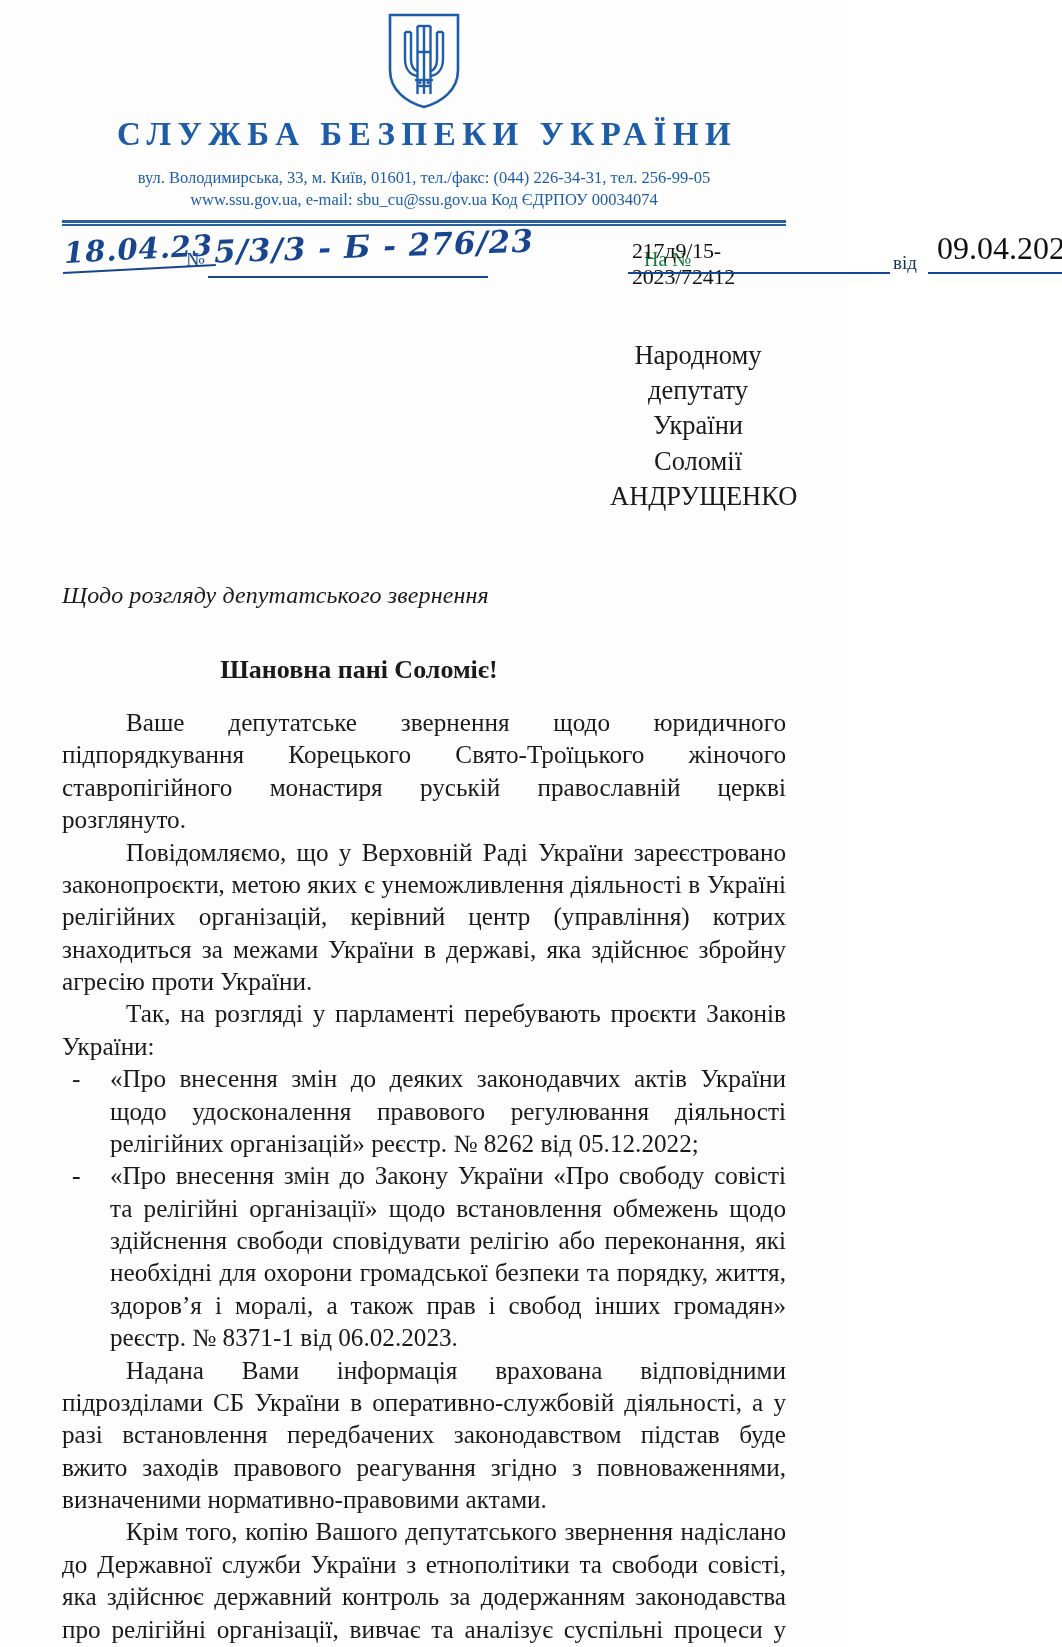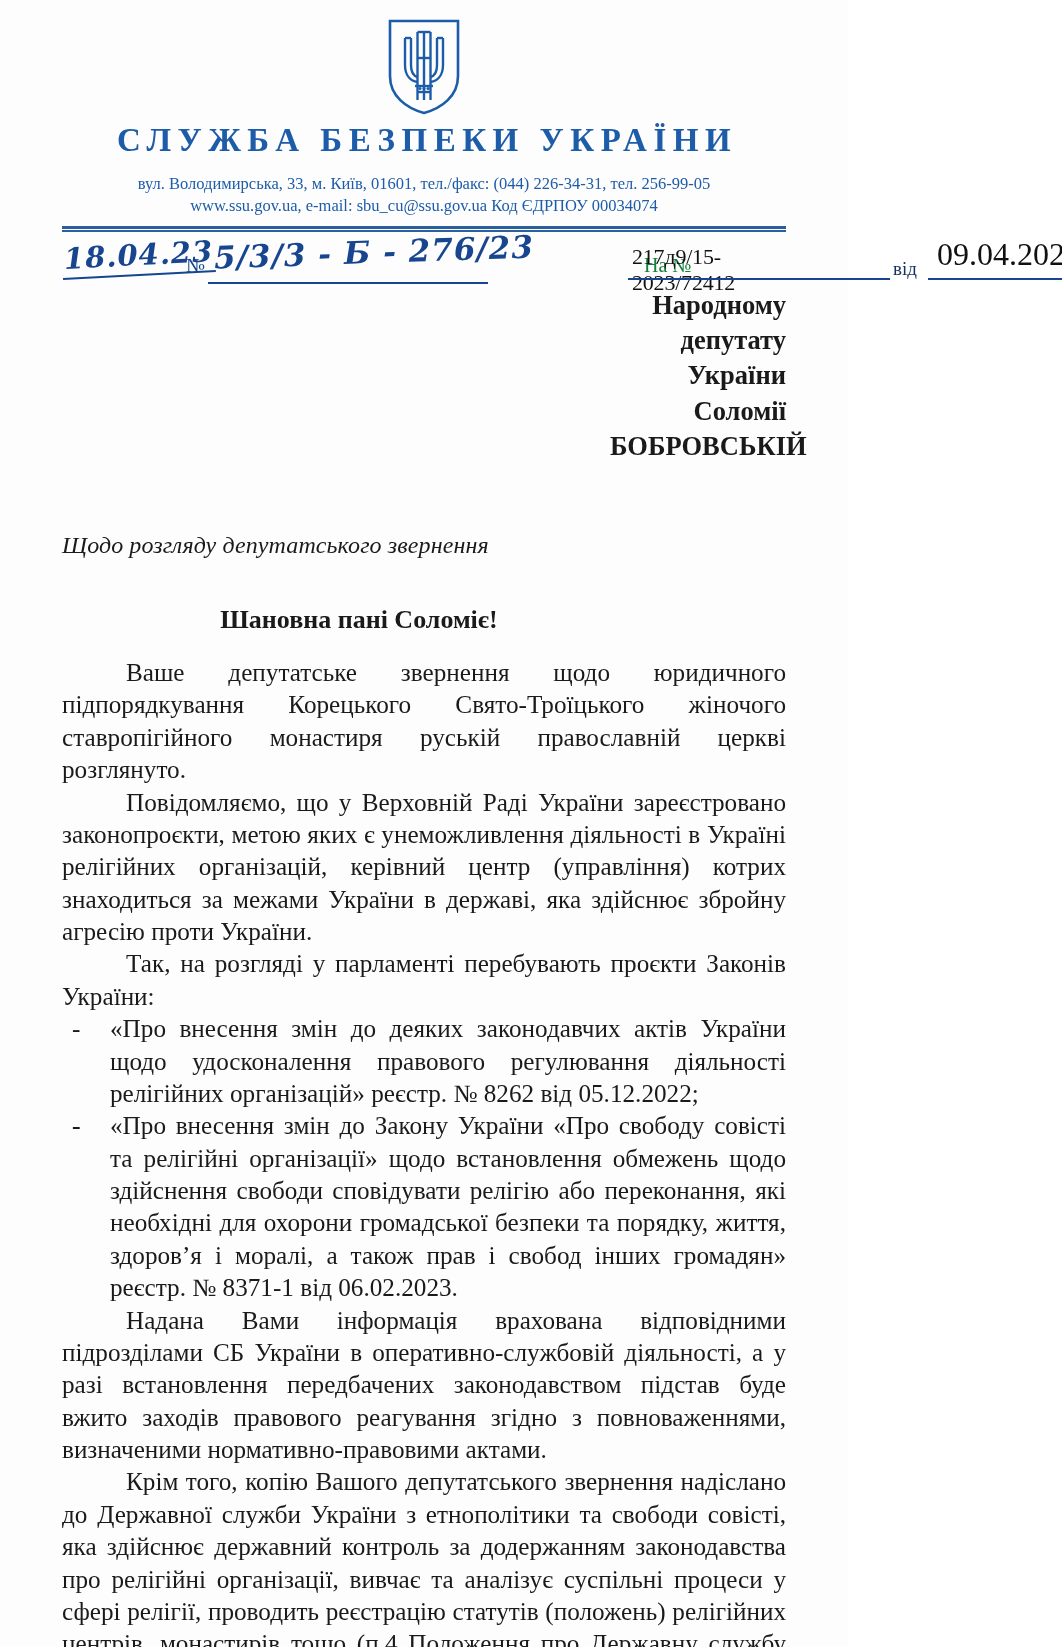--- a/index.html
+++ b/index.html
@@ -14,21 +14,21 @@
     color: #1a1a1a;
     position: relative;
     overflow: hidden;
   }
   .page {
     position: relative;
     width: 848px;
     height: 1647px;
     background: #fdfdfd;
     box-sizing: border-box;
-    padding: 6px 62px;
+    padding: 0 62px;
   }
 
   
   .letterhead {
     text-align: center;
     padding-top: 12px;
   }
   .emblem {
     display: block;
     margin: 0 auto;
@@ -143,23 +143,24 @@
   .vid-underline {
     position: absolute;
     left: 866px;
     top: 46px;
     width: 134px;
     border-bottom: 2px solid #17458f;
   }
 
   
   .addressee {
-    text-align: right;
+    margin-top: 56px;
+    text-align: center;
     padding-left: 548px;
-    font-weight: bold;
+    font-weight: normal;
     font-size: 26.5px;
     line-height: 1.33;
   }
 
   
   .subject {
     margin-top: 68px;
     font-style: italic;
     font-size: 24px;
     letter-spacing: 0.1px;
@@ -295,21 +296,21 @@
     <span class="onref-value">217д9/15-2023/72412</span>
     <span class="onref-underline"></span>
 
     <span class="vid-label">від</span>
     <span class="vid-value">09.04.2023</span>
     <span class="vid-underline"></span>
   </div>
 
   <div class="addressee">
     <div>Народному депутату України</div>
-    <div>Соломії БОБРОВСЬКІЙ</div>
+    <div>Соломії АНДРУЩЕНКО</div>
   </div>
 
   <div class="subject">Щодо розгляду депутатського звернення</div>
 
   <div class="salutation">Шановна пані Соломіє!</div>
 
   <div class="body-text">
     <p>Ваше депутатське звернення щодо юридичного підпорядкування Корецького Свято-Троїцького жіночого ставропігійного монастиря руській православній церкві розглянуто.</p>
     <p>Повідомляємо, що у Верховній Раді України зареєстровано законопроєкти, метою яких є унеможливлення діяльності в Україні релігійних організацій, керівний центр (управління) котрих знаходиться за межами України в державі, яка здійснює збройну агресію проти України.</p>
     <p>Так, на розгляді у парламенті перебувають проєкти Законів України:</p>

